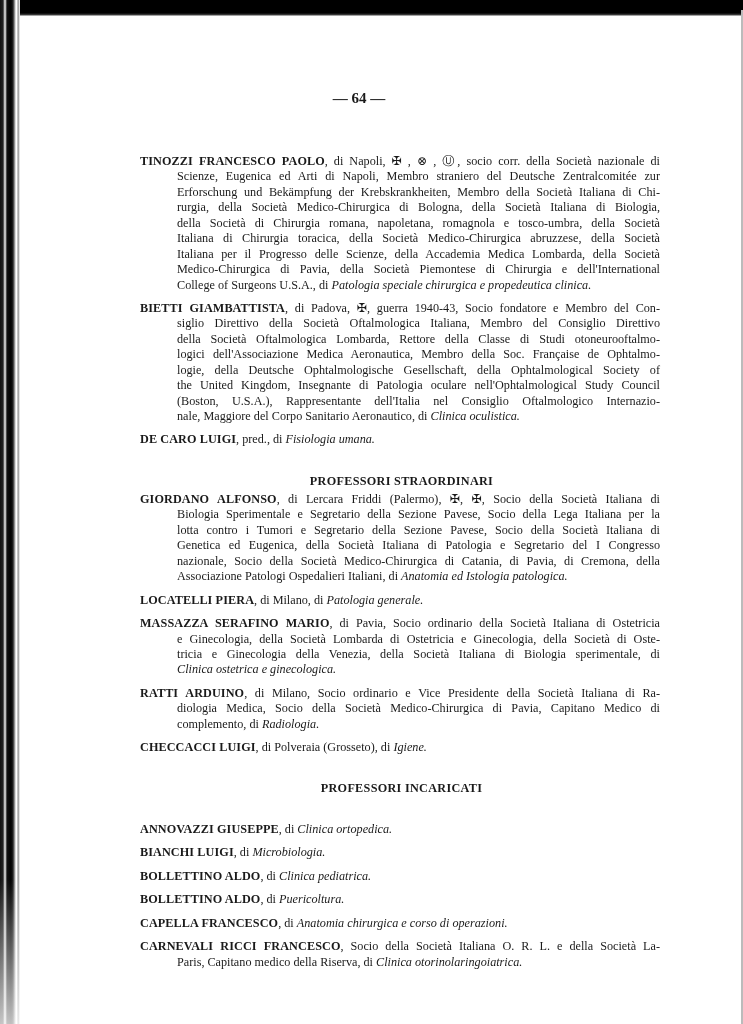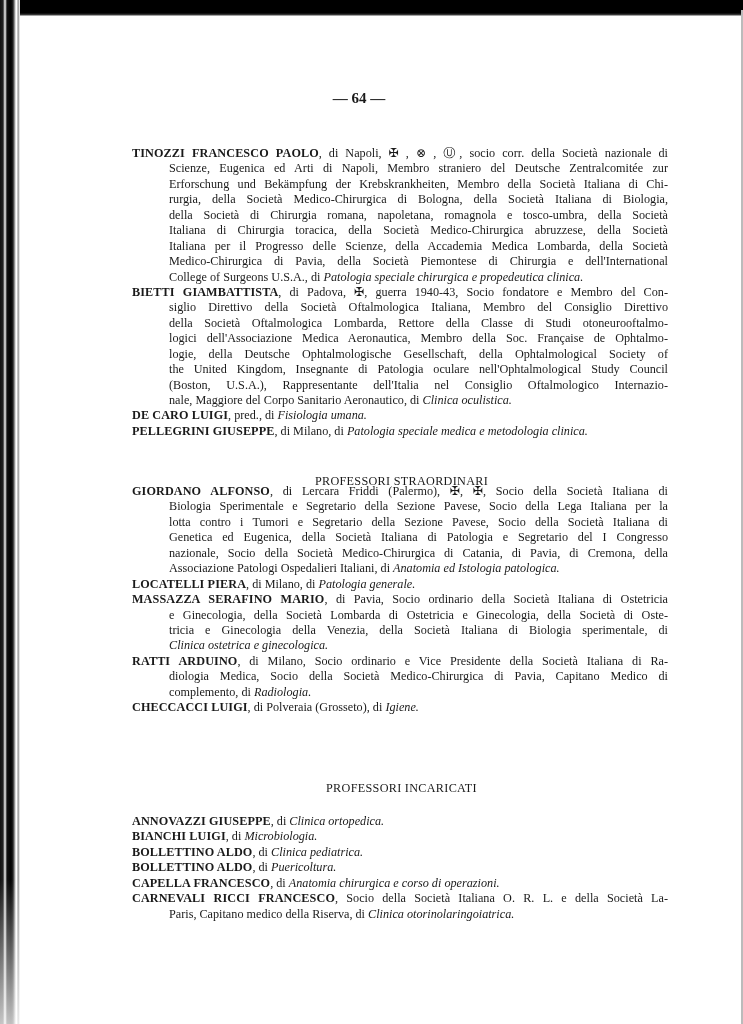--- a/index.html
+++ b/index.html
@@ -26,29 +26,29 @@
     background: #bbb;
   }
   .page-number {
     position: absolute; top: 90px; left: 0; width: 673px; text-align: center;
     font-size: 15px; font-weight: bold; padding-left: 45px; box-sizing: border-box;
   }
   .content {
     position: absolute; left: 132px; width: 536px;
     font-size: 12.2px; line-height: 15.45px;
   }
-  .entry { margin: 0; }
+  .entry { margin: 8px; }
   .line { display: block; white-space: nowrap; text-align: justify; text-align-last: justify; height: 15.45px; overflow: visible; }
   .line.last { text-align-last: left; }
   .line.indent { padding-left: 37px; }
   .name { font-weight: bold; letter-spacing: 0.1px; }
   .subject { font-style: italic; }
   .heading {
     position: absolute; left: 0; width: 743px; text-align: center;
-    font-size: 12.2px; letter-spacing: 0.3px; padding-left: 60px; box-sizing: border-box;
+    font-size: 12.2px; letter-spacing: 0.3px; padding-left: 60px; box-sizing: border-box; font-weight: bold;
   }
 </style>
 </head>
 <body>
 
 <div class="scan-top"></div>
 <div class="scan-left"></div>
 <div class="scan-left-fade"></div>
 <div class="scan-right"></div>
 
@@ -71,23 +71,20 @@
       <span class="line indent"><span class="text">siglio Direttivo della Società Oftalmologica Italiana, Membro del Consiglio Direttivo</span></span>
       <span class="line indent"><span class="text">della Società Oftalmologica Lombarda, Rettore della Classe di Studi otoneurooftalmo-</span></span>
       <span class="line indent"><span class="text">logici dell'Associazione Medica Aeronautica, Membro della Soc. Française de Ophtalmo-</span></span>
       <span class="line indent"><span class="text">logie, della Deutsche Ophtalmologische Gesellschaft, della Ophtalmological Society of</span></span>
       <span class="line indent"><span class="text">the United Kingdom, Insegnante di Patologia oculare nell'Ophtalmological Study Council</span></span>
       <span class="line indent"><span class="text">(Boston, U.S.A.), Rappresentante dell'Italia nel Consiglio Oftalmologico Internazio-</span></span>
       <span class="line indent last"><span class="text">nale, Maggiore del Corpo Sanitario Aeronautico, di </span><span class="subject">Clinica oculistica.</span></span>
     </div>
     <div class="entry">
       <span class="line last"><span class="name">DE CARO LUIGI</span><span class="text">, pred., di </span><span class="subject">Fisiologia umana.</span></span>
-    </div>
-    <div class="entry">
-      <span class="line last"><span class="name">PELLEGRINI GIUSEPPE</span><span class="text">, di Milano, di </span><span class="subject">Patologia speciale medica e metodologia clinica.</span></span>
     </div>
   </div>
 
 <div class="heading" style="top:474px;">PROFESSORI STRAORDINARI</div>
 <div class="content" id="block-1" style="top:484px;">
     <div class="entry">
       <span class="line"><span class="name">GIORDANO ALFONSO</span><span class="text">, di Lercara Friddi (Palermo), ✠, ✠, Socio della Società Italiana di</span></span>
       <span class="line indent"><span class="text">Biologia Sperimentale e Segretario della Sezione Pavese, Socio della Lega Italiana per la</span></span>
       <span class="line indent"><span class="text">lotta contro i Tumori e Segretario della Sezione Pavese, Socio della Società Italiana di</span></span>
       <span class="line indent"><span class="text">Genetica ed Eugenica, della Società Italiana di Patologia e Segretario del I Congresso</span></span>

